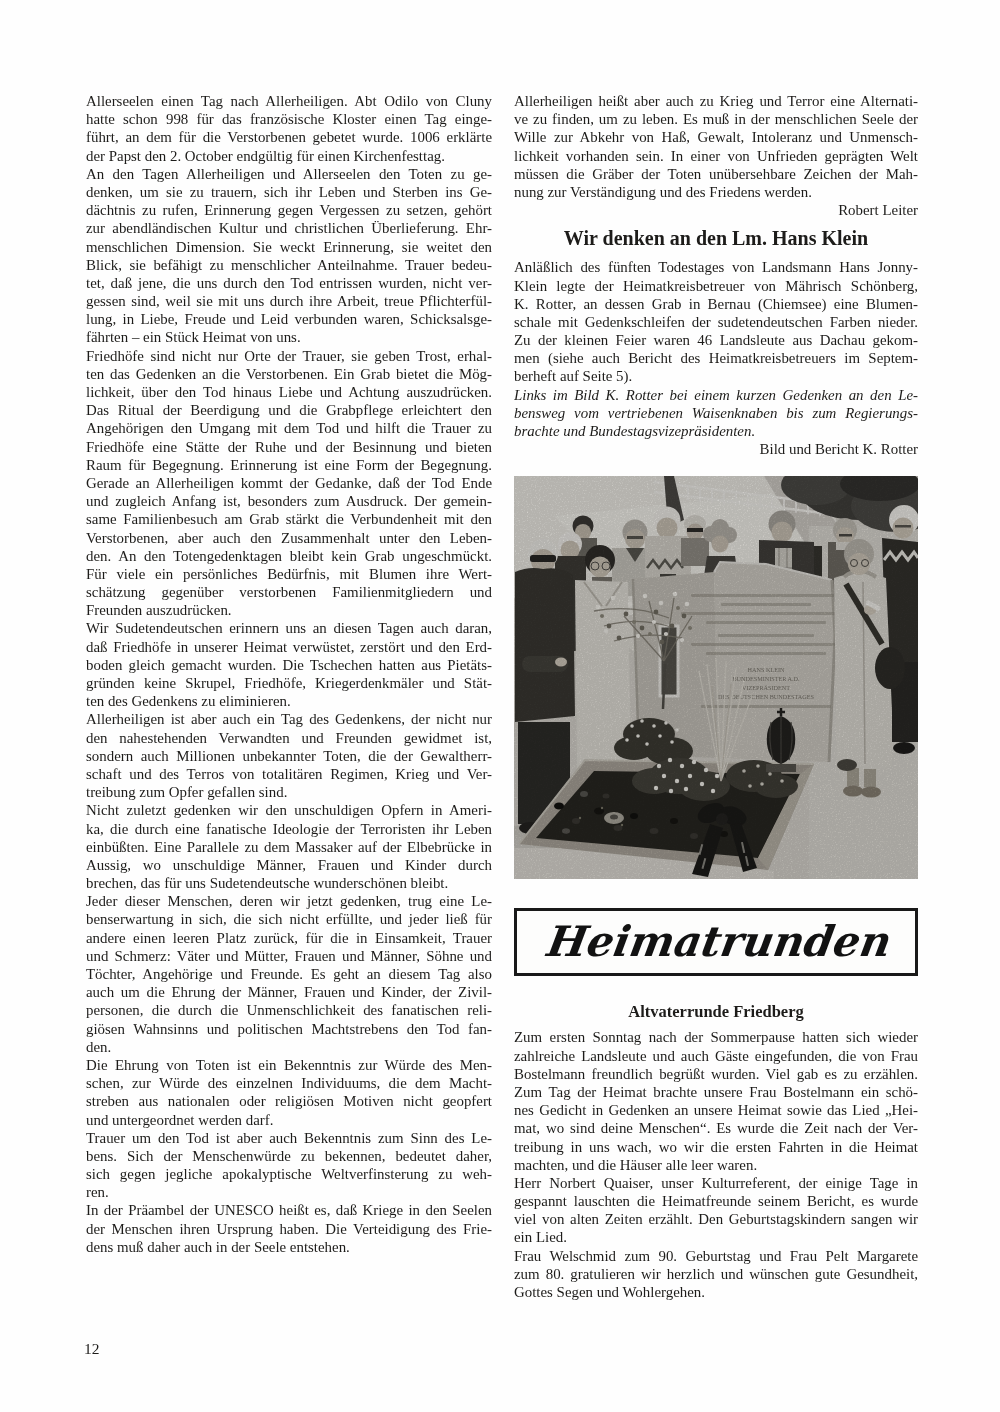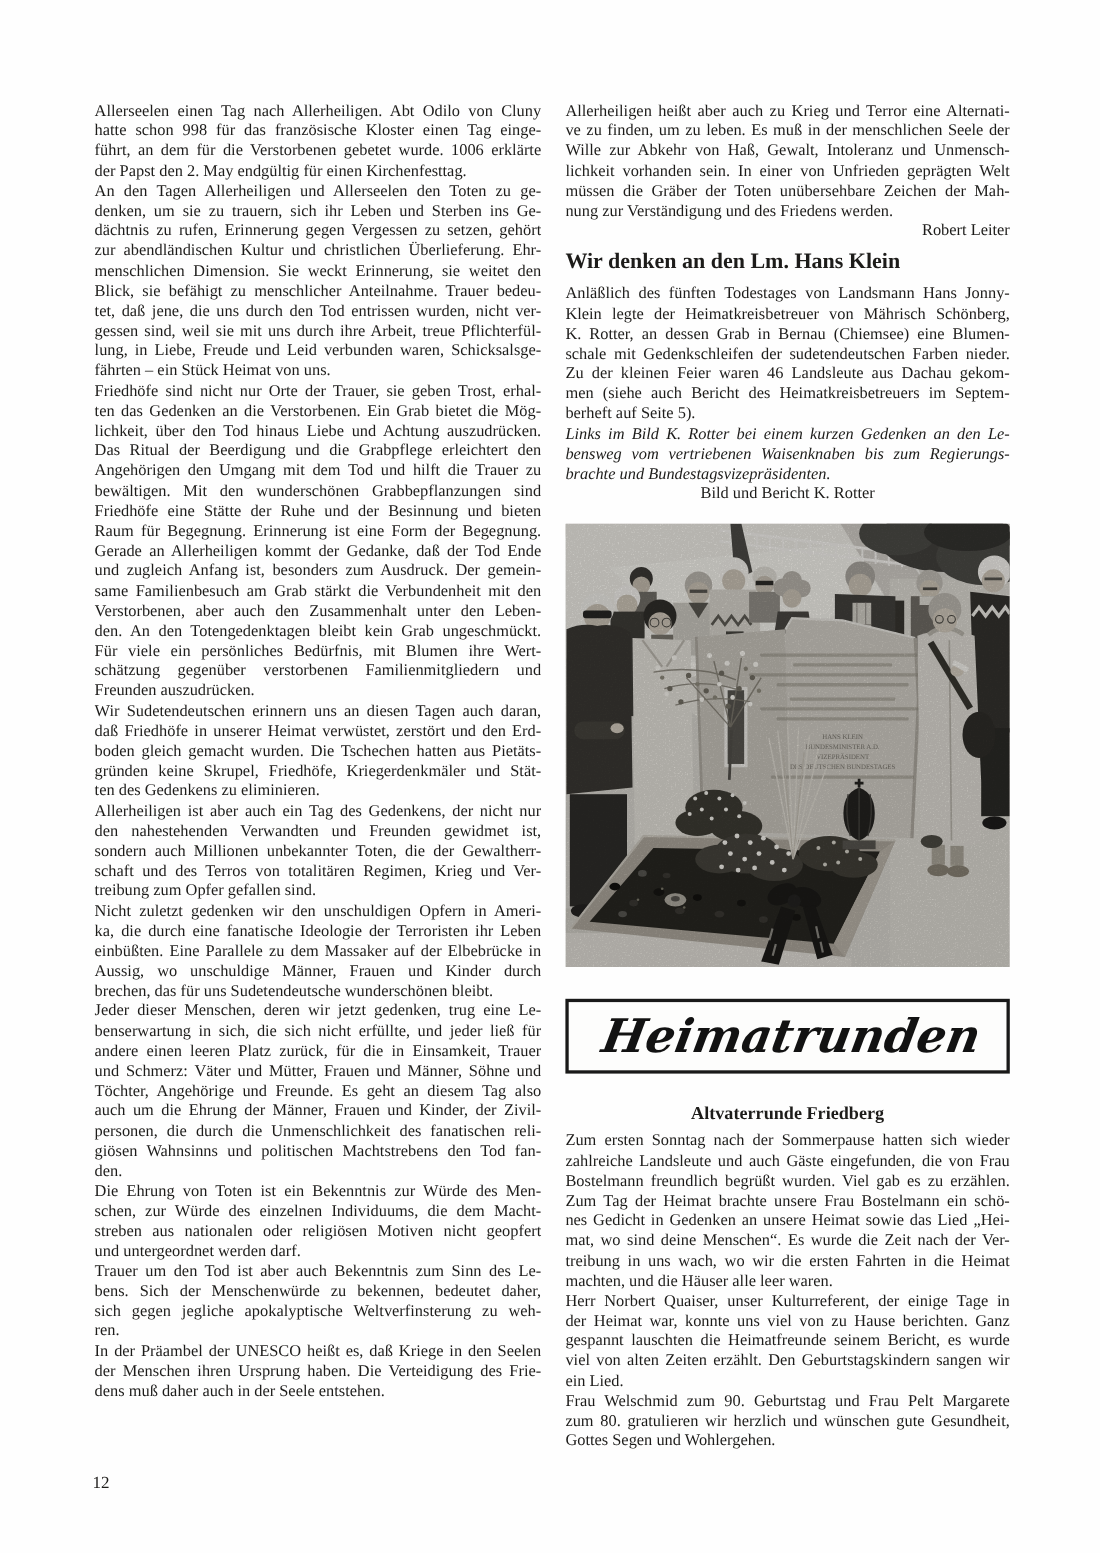--- a/index.html
+++ b/index.html
@@ -5,59 +5,58 @@
   html,body{margin:0;padding:0}
   body{width:1000px;height:1412px;background:#fefefe;position:relative;overflow:hidden;
        font-family:"Liberation Serif","DejaVu Serif",serif;color:#1d1c1a}
   .col{position:absolute;top:92px;font-size:14.9px;line-height:18.2px}
   .col-left{left:86px;width:406px}
   .col-right{left:514px;width:404px}
   .jline{text-align:justify;text-align-last:justify;height:18.2px;white-space:nowrap;overflow:hidden}
   .jline.last{text-align-last:left}
   .italic .jline{font-style:italic}
   .byline{text-align:right;height:18.2px}
-  .credit{text-align:center;height:18.2px}
-  h2.article-title{font-size:20px;line-height:26px;font-weight:bold;margin:6px 0 7px 0}
+  .credit{text-align:right;height:18.2px}
+  h2.article-title{font-size:20px;line-height:26px;font-weight:bold;text-align:center;margin:6px 0 7px 0}
   h3.sub-title{font-size:16.5px;line-height:20px;font-weight:bold;text-align:center;margin:26px 0 6px 0}
   .photo{margin-top:18px;width:404px;height:403px;overflow:hidden}
   .banner{margin-top:29px;border:3px solid #191919;height:62px;background:#fdfdfc}
   .banner svg{display:block;width:100%;height:100%}
   .page-number{position:absolute;left:84px;top:1340px;font-size:15.5px}
 </style>
 </head>
 <body>
 
 <div class="page">
 
   <div class="col col-left">
     <div class="para">
         <div class="jline">Allerseelen einen Tag nach Allerheiligen. Abt Odilo von Cluny</div>
         <div class="jline">hatte schon 998 für das französische Kloster einen Tag einge-</div>
         <div class="jline">führt, an dem für die Verstorbenen gebetet wurde. 1006 erklärte</div>
-        <div class="jline last">der Papst den 2. May endgültig für einen Kirchenfesttag.</div>
+        <div class="jline last">der Papst den 2. October endgültig für einen Kirchenfesttag.</div>
       </div>
     <div class="para">
         <div class="jline">An den Tagen Allerheiligen und Allerseelen den Toten zu ge-</div>
         <div class="jline">denken, um sie zu trauern, sich ihr Leben und Sterben ins Ge-</div>
         <div class="jline">dächtnis zu rufen, Erinnerung gegen Vergessen zu setzen, gehört</div>
         <div class="jline">zur abendländischen Kultur und christlichen Überlieferung. Ehr-</div>
         <div class="jline">menschlichen Dimension. Sie weckt Erinnerung, sie weitet den</div>
         <div class="jline">Blick, sie befähigt zu menschlicher Anteilnahme. Trauer bedeu-</div>
         <div class="jline">tet, daß jene, die uns durch den Tod entrissen wurden, nicht ver-</div>
         <div class="jline">gessen sind, weil sie mit uns durch ihre Arbeit, treue Pflichterfül-</div>
         <div class="jline">lung, in Liebe, Freude und Leid verbunden waren, Schicksalsge-</div>
         <div class="jline last">fährten – ein Stück Heimat von uns.</div>
       </div>
     <div class="para">
         <div class="jline">Friedhöfe sind nicht nur Orte der Trauer, sie geben Trost, erhal-</div>
         <div class="jline">ten das Gedenken an die Verstorbenen. Ein Grab bietet die Mög-</div>
         <div class="jline">lichkeit, über den Tod hinaus Liebe und Achtung auszudrücken.</div>
         <div class="jline">Das Ritual der Beerdigung und die Grabpflege erleichtert den</div>
         <div class="jline">Angehörigen den Umgang mit dem Tod und hilft die Trauer zu</div>
-        <div class="jline">bewältigen. Mit den wunderschönen Grabbepflanzungen sind</div>
         <div class="jline">Friedhöfe eine Stätte der Ruhe und der Besinnung und bieten</div>
         <div class="jline">Raum für Begegnung. Erinnerung ist eine Form der Begegnung.</div>
         <div class="jline">Gerade an Allerheiligen kommt der Gedanke, daß der Tod Ende</div>
         <div class="jline">und zugleich Anfang ist, besonders zum Ausdruck. Der gemein-</div>
         <div class="jline">same Familienbesuch am Grab stärkt die Verbundenheit mit den</div>
         <div class="jline">Verstorbenen, aber auch den Zusammenhalt unter den Leben-</div>
         <div class="jline">den. An den Totengedenktagen bleibt kein Grab ungeschmückt.</div>
         <div class="jline">Für viele ein persönliches Bedürfnis, mit Blumen ihre Wert-</div>
         <div class="jline">schätzung gegenüber verstorbenen Familienmitgliedern und</div>
         <div class="jline last">Freunden auszudrücken.</div>
@@ -441,21 +440,20 @@
         <div class="jline">zahlreiche Landsleute und auch Gäste eingefunden, die von Frau</div>
         <div class="jline">Bostelmann freundlich begrüßt wurden. Viel gab es zu erzählen.</div>
         <div class="jline">Zum Tag der Heimat brachte unsere Frau Bostelmann ein schö-</div>
         <div class="jline">nes Gedicht in Gedenken an unsere Heimat sowie das Lied „Hei-</div>
         <div class="jline">mat, wo sind deine Menschen“. Es wurde die Zeit nach der Ver-</div>
         <div class="jline">treibung in uns wach, wo wir die ersten Fahrten in die Heimat</div>
         <div class="jline last">machten, und die Häuser alle leer waren.</div>
       </div>
     <div class="para">
         <div class="jline">Herr Norbert Quaiser, unser Kulturreferent, der einige Tage in</div>
-        <div class="jline">der Heimat war, konnte uns viel von zu Hause berichten. Ganz</div>
         <div class="jline">gespannt lauschten die Heimatfreunde seinem Bericht, es wurde</div>
         <div class="jline">viel von alten Zeiten erzählt. Den Geburtstagskindern sangen wir</div>
         <div class="jline last">ein Lied.</div>
       </div>
     <div class="para">
         <div class="jline">Frau Welschmid zum 90. Geburtstag und Frau Pelt Margarete</div>
         <div class="jline">zum 80. gratulieren wir herzlich und wünschen gute Gesundheit,</div>
         <div class="jline last">Gottes Segen und Wohlergehen.</div>
       </div>
   </div>

